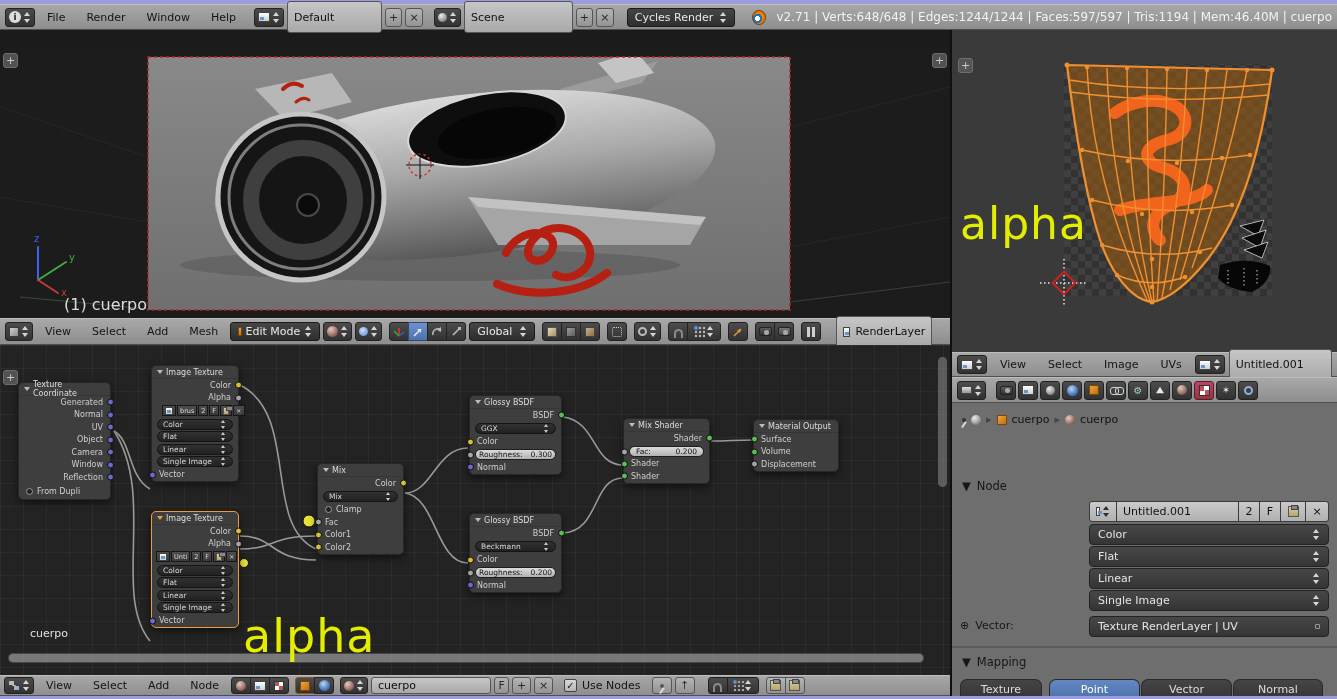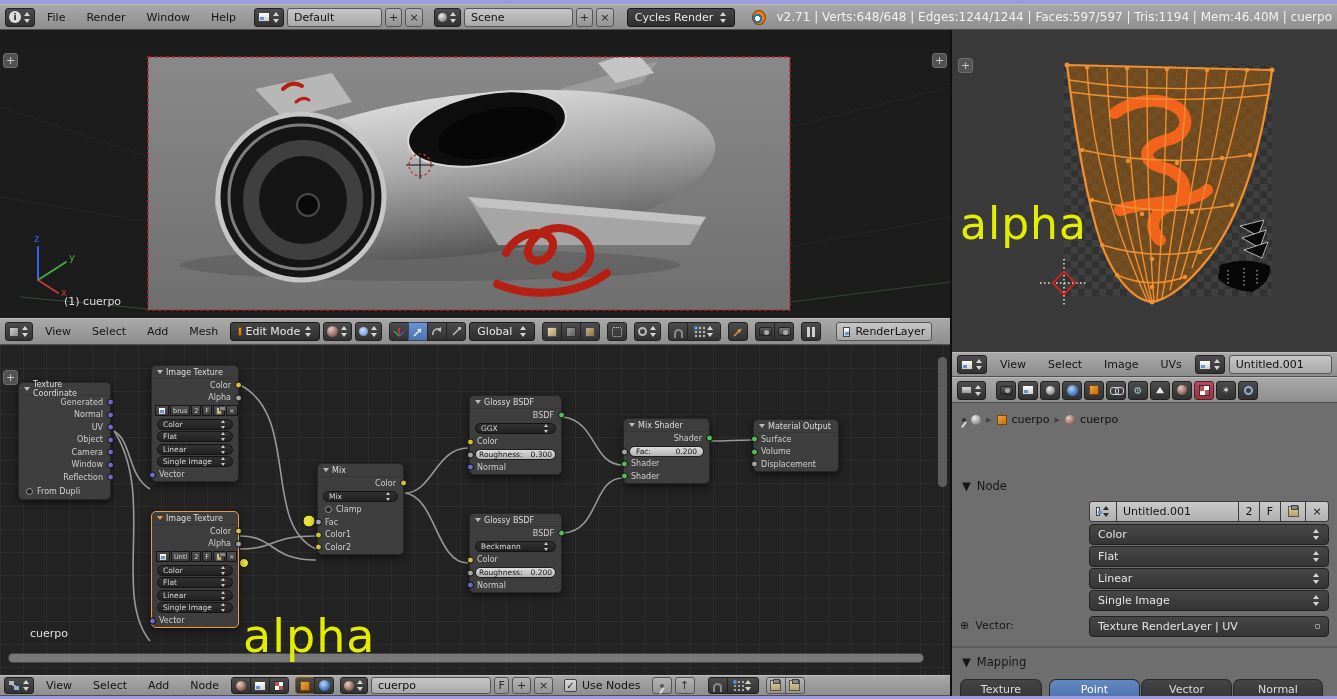--- a/index.html
+++ b/index.html
@@ -4,21 +4,21 @@
 <style>
 *{box-sizing:border-box;margin:0;padding:0}
 body{background:#000;font-family:"DejaVu Sans",sans-serif}
 #root{position:relative;width:1337px;height:699px;overflow:hidden;background:#1b1b1b;font-size:11px;color:#1a1a1a}
 .abs{position:absolute}
 .strip{position:absolute;left:0;width:1337px;background:#9b9be0}
 
 .bar{position:absolute;display:flex;align-items:center;background:linear-gradient(#a8a8a8,#8e8e8e);border-top:1px solid #bdbdbd;border-bottom:1px solid #4f4f4f}
 .menu{padding:0 9px;color:#141414;font-size:11px;white-space:nowrap}
 .ebtn{height:19px;display:flex;align-items:center;gap:2px;background:linear-gradient(#4c4c4c,#323232);border:1px solid #222;border-radius:3px;padding:0 3px;color:#ddd}
-.fld{height:19px;display:flex;align-items:center;gap:4px;background:linear-gradient(#c6c6c6,#a9a9a9);border:1px solid #555;border-radius:3px;padding:0 6px;color:#101010;white-space:nowrap}
+.fld{height:32px;display:flex;align-items:center;gap:4px;background:linear-gradient(#c6c6c6,#a9a9a9);border:1px solid #555;border-radius:3px;padding:0 6px;color:#101010;white-space:nowrap}
 .dfld{height:19px;display:flex;align-items:center;gap:4px;background:linear-gradient(#454545,#2e2e2e);border:1px solid #1a1a1a;border-radius:3px;padding:0 7px;color:#e8e8e8;white-space:nowrap}
 .sq{width:19px;height:19px;display:flex;align-items:center;justify-content:center;background:linear-gradient(#b4b4b4,#949494);border:1px solid #555;border-radius:3px;color:#2b2b2b;font-size:11px}
 .tbtn{width:20px;height:19px;display:flex;align-items:center;justify-content:center;background:linear-gradient(#4c4c4c,#323232);border:1px solid #222;border-radius:3px;color:#ccc;position:relative}
 .tbtn.lt{background:linear-gradient(#b4b4b4,#949494);border-color:#555;color:#333}
 .tbtn.on{background:linear-gradient(#6d92cd,#4d72ad);border-color:#2d4a77}
 .grp{display:flex}
 .grp>*{border-radius:0;margin-left:-1px}
 .grp>*:first-child{border-radius:3px 0 0 3px;margin-left:0}
 .grp>*:last-child{border-radius:0 3px 3px 0}
 .spin{position:relative;width:8px;height:13px;flex:0 0 8px}
@@ -189,21 +189,21 @@
 
       <g stroke-width="2" stroke-linecap="round">
         <line x1="38" y1="233" x2="38" y2="200" stroke="#3b63f5"></line>
         <line x1="38" y1="233" x2="66" y2="215" stroke="#44aa44"></line>
         <line x1="38" y1="233" x2="58" y2="246" stroke="#c23a3a"></line>
       </g>
     </svg>
     <span class="abs" style="left:34px;top:186px;color:#3b63f5;font-size:10px">z</span>
     <span class="abs" style="left:69px;top:205px;color:#44aa44;font-size:10px">y</span>
     <span class="abs" style="left:61px;top:240px;color:#c23a3a;font-size:10px">x</span>
-    <span class="abs" style="left:64px;top:248px;color:#dcdcdc;font-size:11px">(1) cuerpo</span>
+    <span class="abs" style="left:64px;top:248px;color:#dcdcdc;font-size:16px">(1) cuerpo</span>
     <div class="plusbtn" style="left:3px;top:6px">+</div>
     <div class="plusbtn" style="left:932px;top:6px">+</div>
   </div>
 
   <div class="bar" style="left:0;top:318px;width:950px;height:27px;gap:3px;padding:0 5px">
     <div class="ebtn">
       <span class="i-cube" style="background:linear-gradient(135deg,#cfcfcf,#8a8a8a);border-color:#3a3a3a"></span>
       <span class="spin"></span>
     </div>
     <span class="menu">View</span>
@@ -380,21 +380,21 @@
           <span>Image Texture</span>
         </div>
       <div class="nrow r">
           <span>Color</span>
           <span class="sk r c-y"></span>
         </div>
       <div class="nrow r">
           <span>Alpha</span>
           <span class="sk r c-g"></span>
         </div>
-      <div style="display:flex;gap:1px;padding:1px 3px">
+      <div style="display:flex;gap:1px;padding:1px 10px">
         <span class="mb" style="width:14px">
             <span class="i-pic" style="width:9px;height:8px"></span>
           </span>
         <span class="mb" style="flex:1">brus</span>
         <span class="mb" style="width:10px">2</span>
         <span class="mb" style="width:10px">F</span>
         <span class="mb" style="width:12px">
             <span class="i-clip" style="width:8px;height:8px"></span>
           </span>
         <span class="mb" style="width:12px">×</span>

